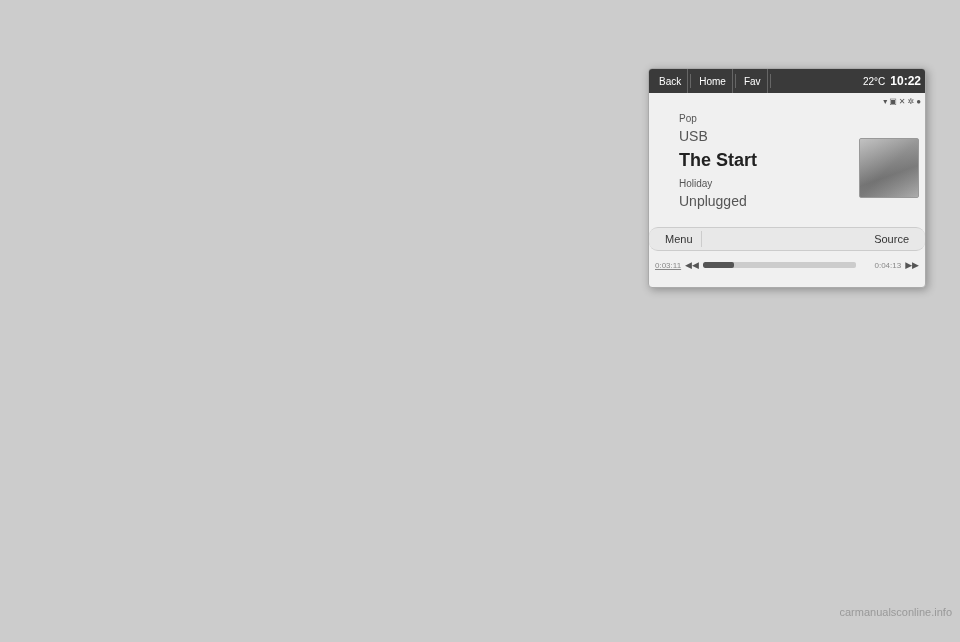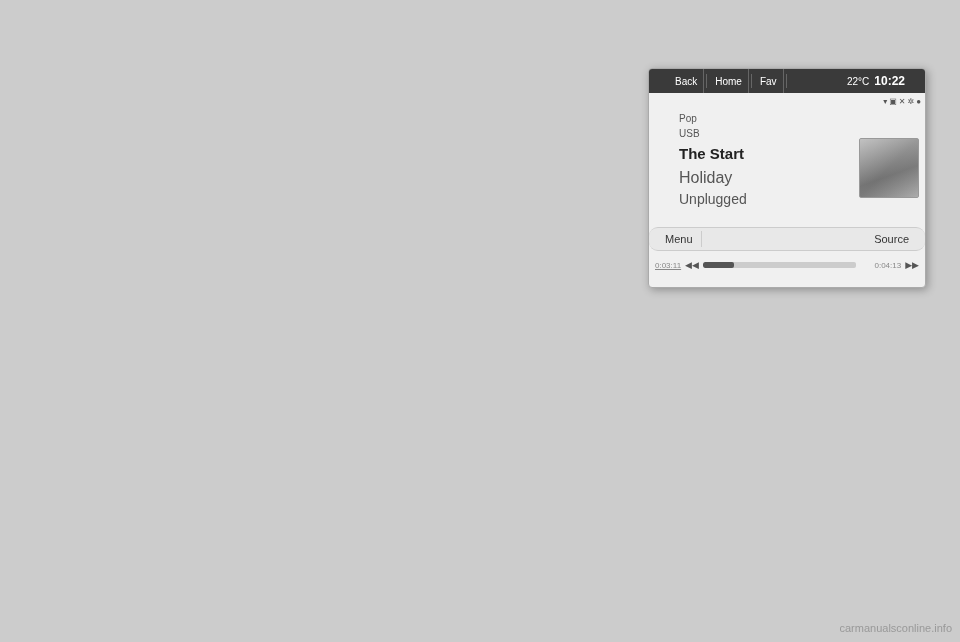--- a/index.html
+++ b/index.html
@@ -32,21 +32,21 @@
       overflow: hidden;
       box-shadow: 2px 2px 8px rgba(0,0,0,0.3);
     }
 
     
     .nav-bar {
       display: flex;
       align-items: center;
       background: #3a3a3a;
       height: 24px;
-      padding: 0 20px;
+      padding: 0 4px;
     }
 
     .nav-btn {
       color: #fff;
       font-size: 10px;
       padding: 2px 6px;
       cursor: pointer;
       border-right: 1px solid #666;
       height: 100%;
       display: flex;
@@ -111,34 +111,34 @@
       gap: 4px;
       margin-left: 24px;
     }
 
     .genre-text {
       font-size: 10px;
       color: #555;
     }
 
     .source-text {
-      font-size: 10px;
+      font-size: 14px;
       color: #555;
     }
 
     .track-title {
-      font-size: 15px;
+      font-size: 18px;
       font-weight: bold;
       color: #222;
       margin: 2px 0;
       line-height: 1.2;
     }
 
     .album-text {
-      font-size: 16px;
+      font-size: 10px;
       color: #555;
     }
 
     .format-text {
       font-size: 14px;
       color: #555;
     }
 
     .album-art {
       width: 60px;
@@ -238,21 +238,21 @@
       color: #555;
       cursor: pointer;
       display: flex;
       align-items: center;
       gap: 1px;
     }
 
     
     .watermark {
       position: absolute;
-      bottom: 8px;
+      bottom: 24px;
       right: 8px;
       font-size: 11px;
       color: #999;
       font-family: Arial, sans-serif;
     }
 
     .divider-line {
       width: 1px;
       height: 14px;
       background: #666;

